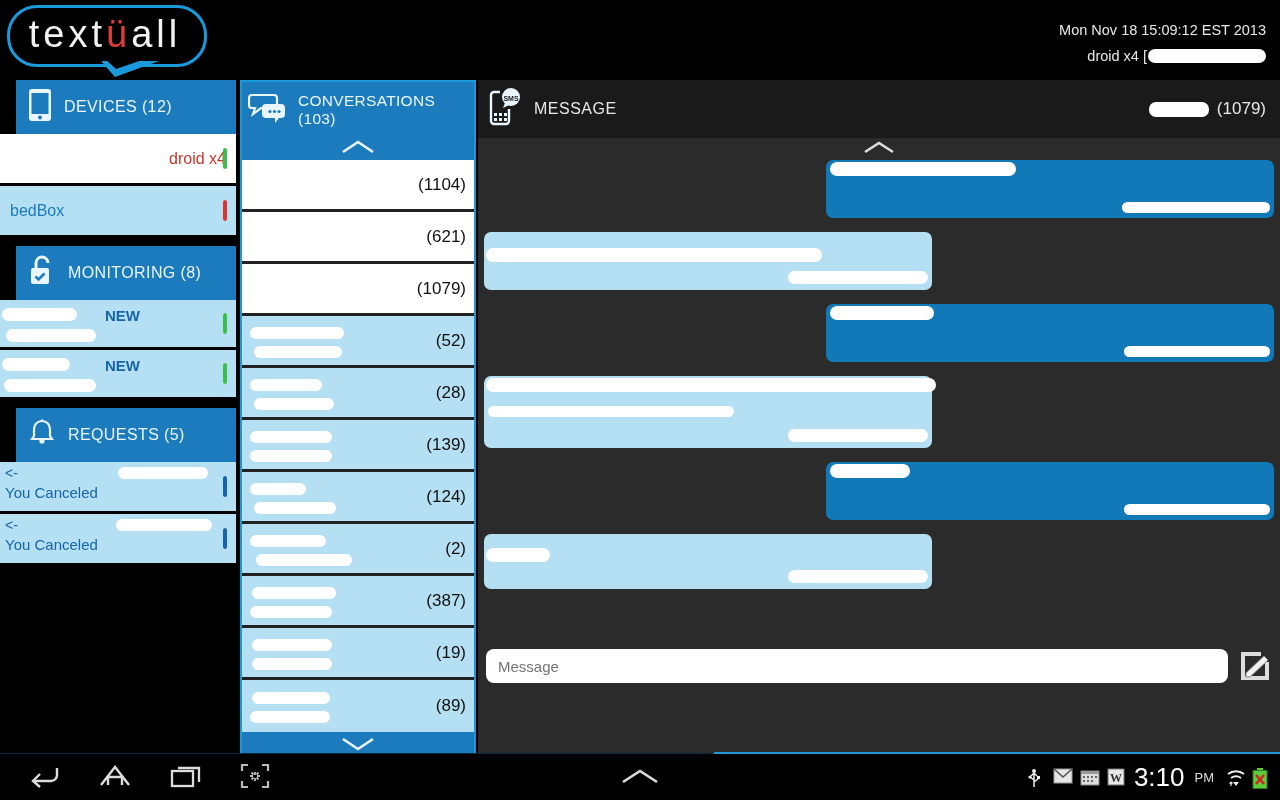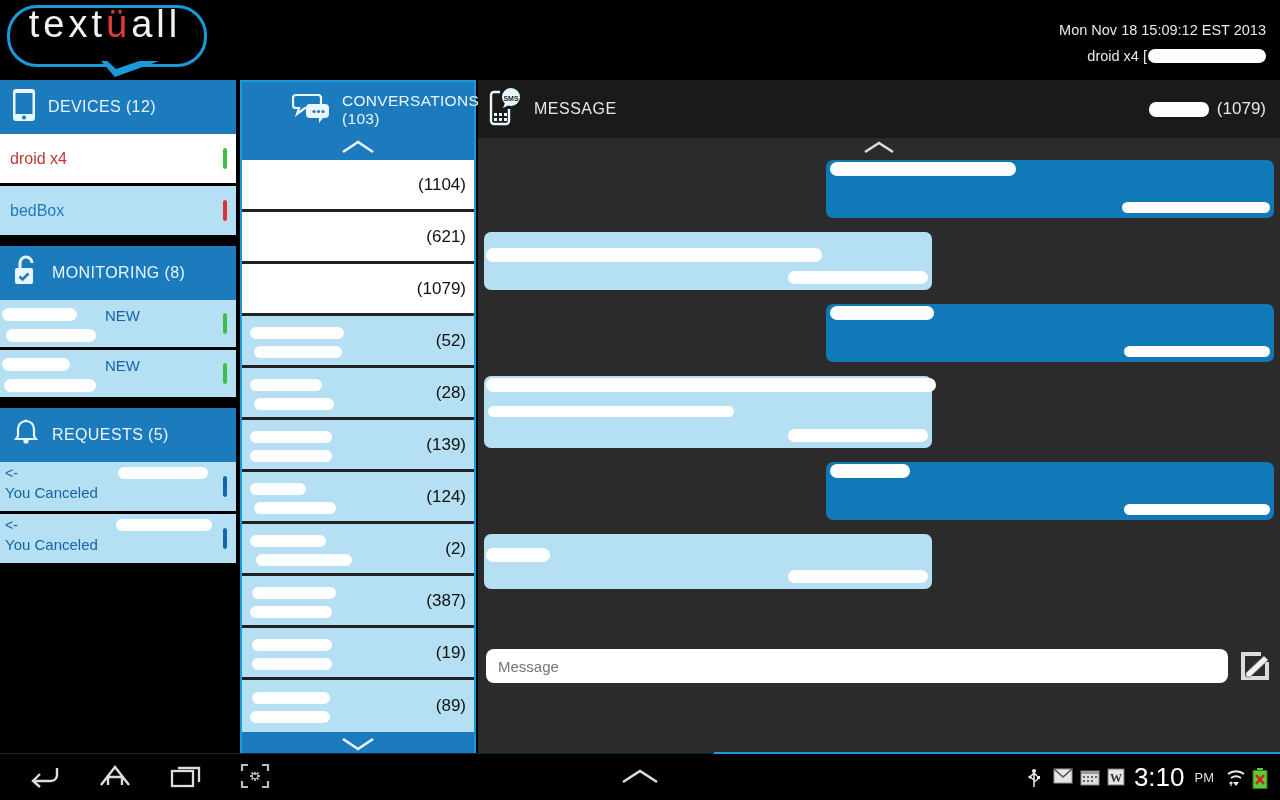--- a/index.html
+++ b/index.html
@@ -13,21 +13,21 @@
 
   
   .topbar { position:absolute; left:0; top:0; width:1280px; height:80px; background:#000; }
   .logo-wrap { position:absolute; left:5px; top:3px; width:205px; height:74px; }
   .logo-bubble {
     position:absolute; left:2px; top:2px; width:200px; height:62px;
     border:3px solid #1a9ada; border-radius:30px; background:#000;
   }
   .logo-text {
     position:absolute; left:0; top:0; width:200px; height:62px;
-    display:flex; align-items:flex-start; justify-content:center;
+    display:flex; align-items:center; justify-content:center;
     font-size:38px; letter-spacing:4px; color:#f2f2f2; font-weight:400;
   }
   .logo-text .umlaut { color:#e03b3b; }
   .logo-tail {
     position:absolute; left:95px; top:58px; width:0; height:0;
     border-left:16px solid transparent; border-right:42px solid transparent;
     border-top:16px solid #1a9ada;
     transform:skewX(-8deg);
   }
   .logo-tail-inner {
@@ -44,36 +44,37 @@
 
   
   .main { position:absolute; left:0; top:80px; width:1280px; height:673px; background:#000; }
 
   
   .leftcol { position:absolute; left:0; top:0; width:236px; height:673px; background:#000; }
   .sec-header {
     background:#1c7bbd; height:54px; display:flex; align-items:center; gap:12px;
     padding-left:10px; color:#eaf6ff; font-size:16px; letter-spacing:.4px;
     border-left:2px solid #1c7bbd;
+    margin-left:16px;
   }
   .sec-header .label { font-size:16px; color:#e9f5ff; }
   .row-item {
     background:#b5dff2; min-height:52px; display:flex; align-items:center;
     padding:0 10px; position:relative; border-bottom:3px solid #000;
   }
-  .row-item.white { background:#fff; }
+  .row-item.white { background:#fff;justify-content:flex-end; }
   .row-item .name { font-size:16px; color:#1c7bbd; }
   .row-item.white .name { color:#c0392b; }
   .blk { display:block; background:#fff; border-radius:8px; }
 
   .mon-item {
     background:#b5dff2; height:50px; position:relative; border-bottom:3px solid #000;
     padding:5px 10px;
   }
-  .mon-new { position:absolute; left:105px; top:7px; color:#1565a8; font-size:15px; font-weight:400; }
+  .mon-new { position:absolute; left:105px; top:7px; color:#1565a8; font-size:15px; font-weight:700; }
   .req-item {
     background:#b5dff2; height:52px; position:relative; border-bottom:3px solid #000;
     padding:2px 10px;
   }
   .req-arrow { position:absolute; left:5px; top:3px; color:#1565a8; font-size:14px; }
   .req-status { position:absolute; left:5px; top:22px; color:#1565a8; font-size:15px; }
 
   .gap { height:8px; background:#000; }
 
   
@@ -86,21 +87,21 @@
   .phone-ic.red::after { background:#d33; }
   .phone-ic.blue::after { background:#1565a8; }
   .phone-ic-fill { position:absolute; left:1px; top:1px; right:1px; bottom:6px; background:#3bbf49; }
   .phone-ic.red .phone-ic-fill { background:#fff; }
   .phone-ic.blue .phone-ic-fill { background:#fff; }
   .right-ic { position:absolute; right:9px; top:50%; transform:translateY(-50%); }
 
   
   .midcol { position:absolute; left:240px; top:0; width:236px; height:673px;
             background:#1c7bbd; border:2px solid #1a9ada; }
-  .conv-head { height:56px; display:flex; align-items:center; gap:10px; padding-left:6px;margin-left:44px; }
+  .conv-head { height:56px; display:flex; align-items:center; gap:10px; padding-left:6px; }
   .conv-head .label { font-size:15.5px; color:#eaf6ff; letter-spacing:.3px; }
   .chev-bar { height:22px; display:flex; align-items:center; justify-content:center; background:#1c7bbd; }
   .conv-list { height:auto; }
   .conv-item {
     background:#b5dff2; height:52px; border-bottom:3px solid #222;
     display:flex; align-items:center; justify-content:space-between;
     padding:0 8px 0 6px; position:relative;
   }
   .conv-item.white { background:#fff; }
   .conv-count { font-size:17px; color:#111; font-family:"Liberation Sans", sans-serif; }

